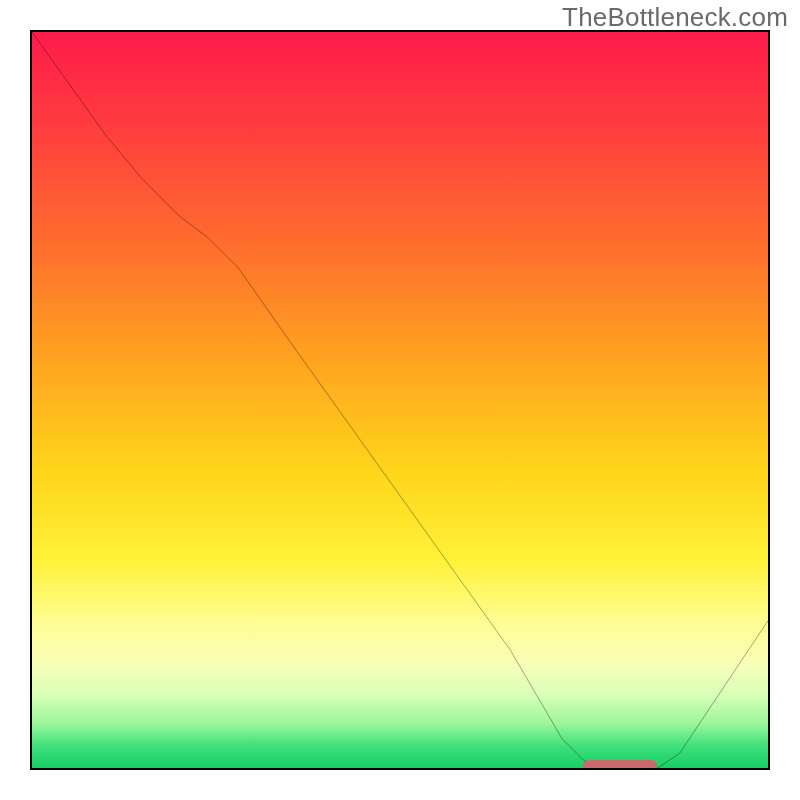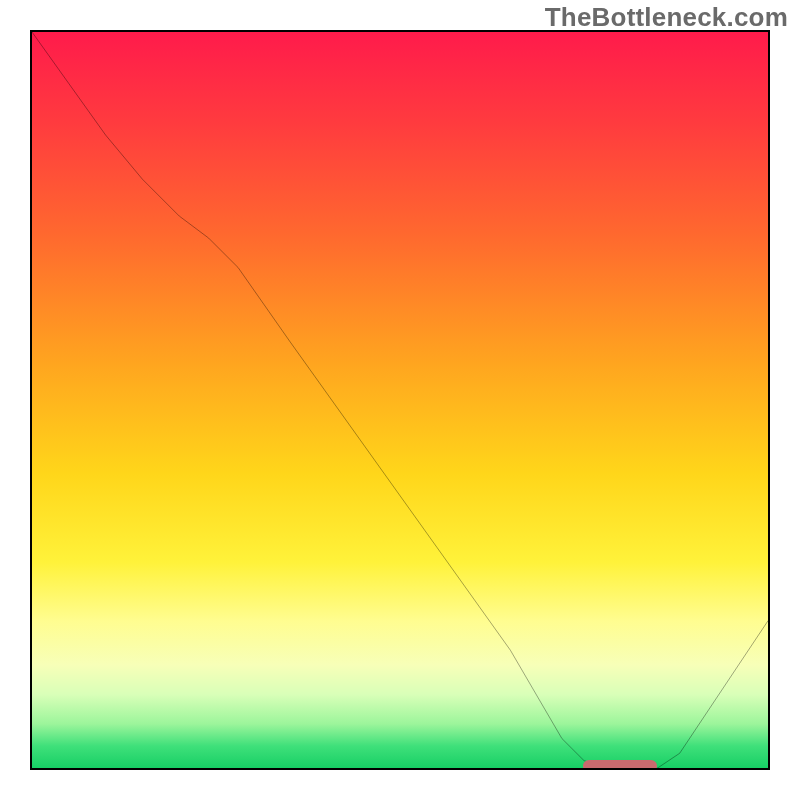--- a/index.html
+++ b/index.html
@@ -14,21 +14,21 @@
   .chart-wrapper {
     position: relative;
     width: 800px;
     height: 800px;
   }
   .watermark {
     position: absolute;
     top: 2px;
     right: 12px;
     font-size: 26px;
-    font-weight: 700;
+    font-weight: 400;
     color: #6a6a6a;
     letter-spacing: 0.2px;
     z-index: 10;
   }
   .plot-area {
     position: absolute;
     left: 30px;
     top: 30px;
     width: 740px;
     height: 740px;

